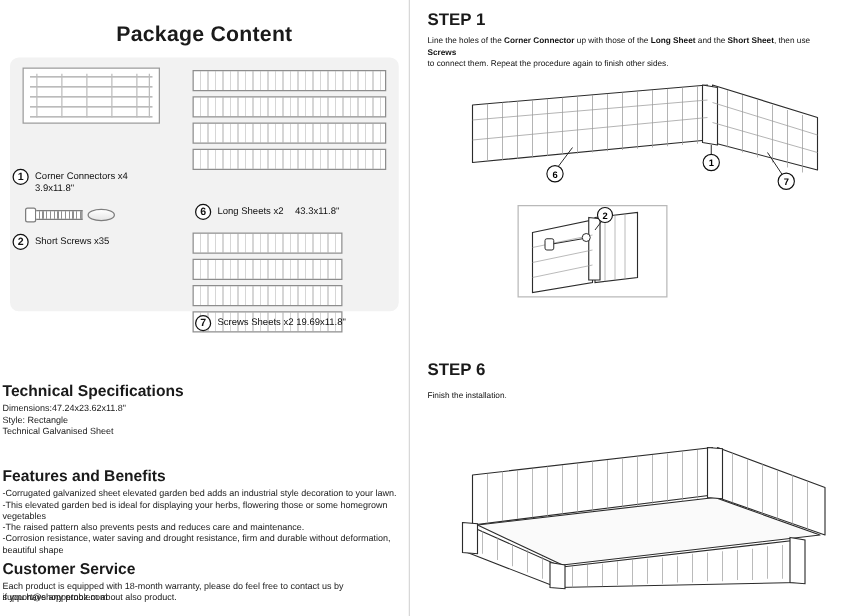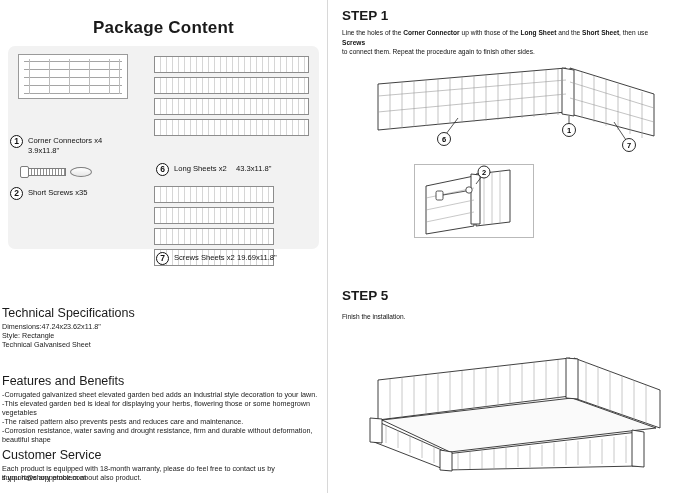--- a/index.html
+++ b/index.html
@@ -74,21 +74,21 @@
   
   .sheet-stack { position:absolute; }
   .sheet {
     position:relative; width:100%; height:17px; margin-bottom:4px;
     border:1px solid #8d8d8d; background:#fff;
     background-image:repeating-linear-gradient(90deg,
       rgba(0,0,0,0) 0 5px, rgba(0,0,0,0.16) 5px 6px);
   }
 
   
-  .sec-title { position:absolute; font-size:12.5px; font-weight:normal; }
+  .sec-title { position:absolute; font-size:12.5px; font-weight:bold; }
   .sec-line { position:absolute; font-size:7.2px; color:#1a1a1a; }
 
   
   .right { position:absolute; left:338px; top:0; width:343px; height:493px; }
   .step-title { position:absolute; font-size:13.5px; font-weight:bold; }
   .step-text  { position:absolute; font-size:6.6px; color:#111; line-height:1.45; width:316px; }
   .step-text b { font-weight:bold; }
 
   .zoom-box {
     position:absolute; border:1px solid #b9b9b9; background:#fff;
@@ -255,21 +255,21 @@
         <line x1="29" y1="31" x2="52" y2="27"></line>
         <circle cx="55" cy="26" r="3.2"></circle>
       </g>
       <g stroke="#2b2b2b" stroke-width="0.8" fill="none">
         <line x1="62" y1="20" x2="68" y2="12"></line>
       </g>
       <circle cx="70" cy="8" r="6" fill="#fff" stroke="#111" stroke-width="0.9"></circle>
       <text x="70" y="11" font-size="7.5" font-family="Liberation Sans, sans-serif" font-weight="bold" text-anchor="middle">2</text>
     </svg>
 
-    <div class="step-title" style="left:4px; top:288px">STEP 5</div>
+    <div class="step-title" style="left:4px; top:288px">STEP 6</div>
     <div class="step-text" style="left:4px; top:312px">Finish the installation.</div>
 
     <svg width="343" height="130" viewBox="0 0 343 130" style="position:absolute; left:0; top:348px">
       <g fill="#ffffff" stroke="#2b2b2b" stroke-width="0.9" stroke-linejoin="round">
 
         <polygon points="40,32 232,10 232,48 40,72"></polygon>
 
         <polygon points="236,10 322,42 322,80 236,50"></polygon>
 
         <polygon points="108,106 300,84 300,118 108,122" fill="#fff"></polygon>

